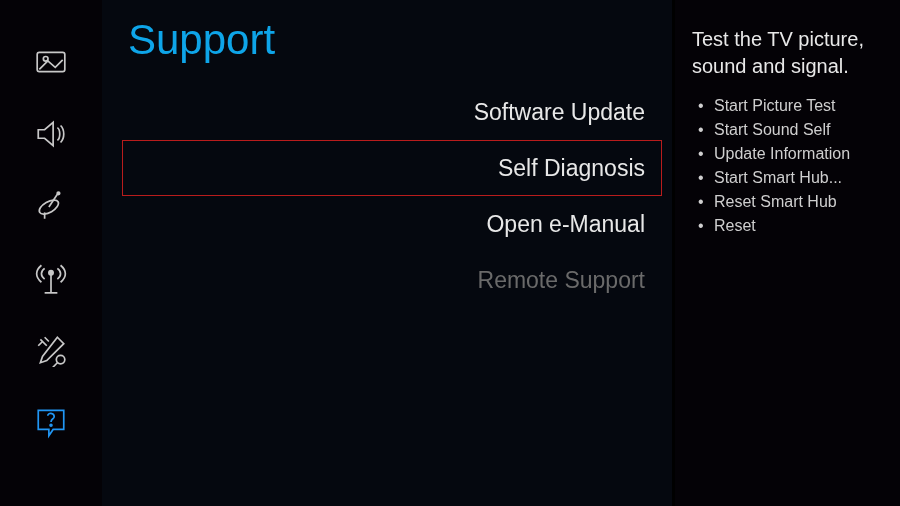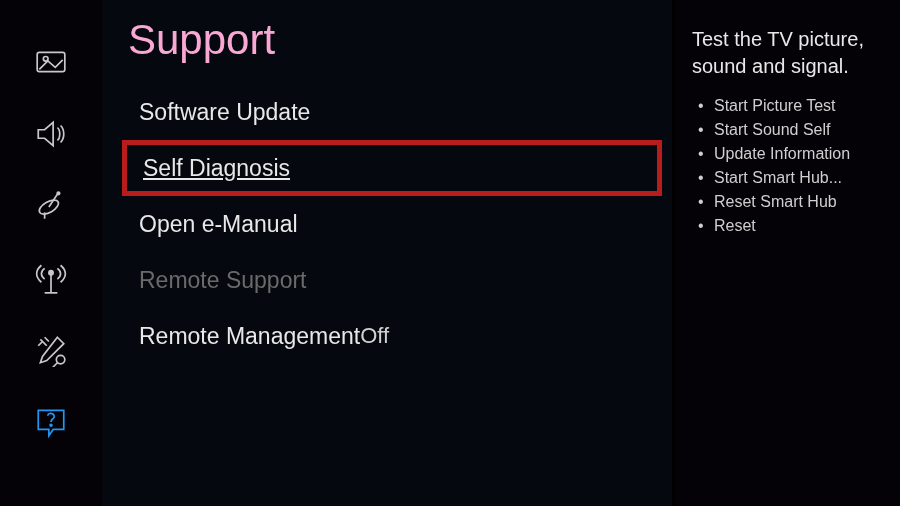--- a/index.html
+++ b/index.html
@@ -46,38 +46,37 @@
       width: 570px;
       background: #05080f;
       padding: 16px 10px 0 20px;
       z-index: 2;
       display: flex;
       flex-direction: column;
     }
     .page-title {
       font-size: 42px;
       font-weight: 400;
-      color: #f9a8d4;
+      color: #0ea5e9;
       margin-bottom: 20px;
       padding-left: 6px;
     }
     .menu-item {
       height: 56px;
       display: flex;
       align-items: center;
-      justify-content: flex-start;
+      justify-content: flex-end;
       padding: 0 16px;
       font-size: 23px;
       font-weight: 300;
       color: #e8e8e8;
       border: 1px solid transparent;
     }
     .menu-item.selected {
-      border: 5px solid #b91c1c;
-      text-decoration: underline;
+      border: 1px solid #b91c1c;
     }
     .menu-item.disabled { color: #6a6a6a; }
     .menu-value { color: #d0d0d0; font-size: 22px; font-weight: 300; }
 
     .detail {
       flex: 1;
       padding: 26px 20px 0 20px;
       z-index: 2;
     }
     .detail-desc {
@@ -176,24 +175,20 @@
     <span>Self Diagnosis</span>
     <span class="menu-value"></span>
   </div>
   <div class="menu-item">
     <span>Open e-Manual</span>
     <span class="menu-value"></span>
   </div>
   <div class="menu-item disabled">
     <span>Remote Support</span>
     <span class="menu-value"></span>
-  </div>
-  <div class="menu-item">
-    <span>Remote Management</span>
-    <span class="menu-value">Off</span>
   </div>
 </main>
 
 <aside class="detail">
   <p class="detail-desc">Test the TV picture, sound and signal.</p>
   <ul class="detail-list">
     <li>Start Picture Test</li>
     <li>Start Sound Self</li>
     <li>Update Information</li>
     <li>Start Smart Hub...</li>

